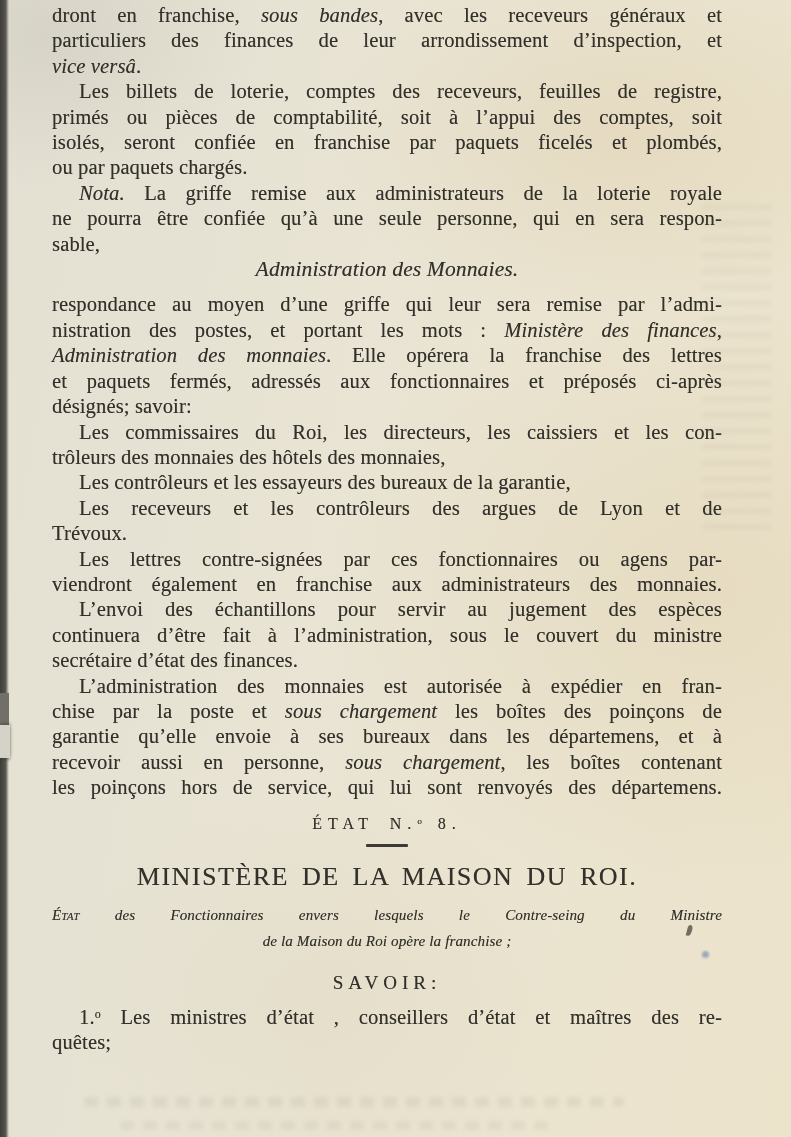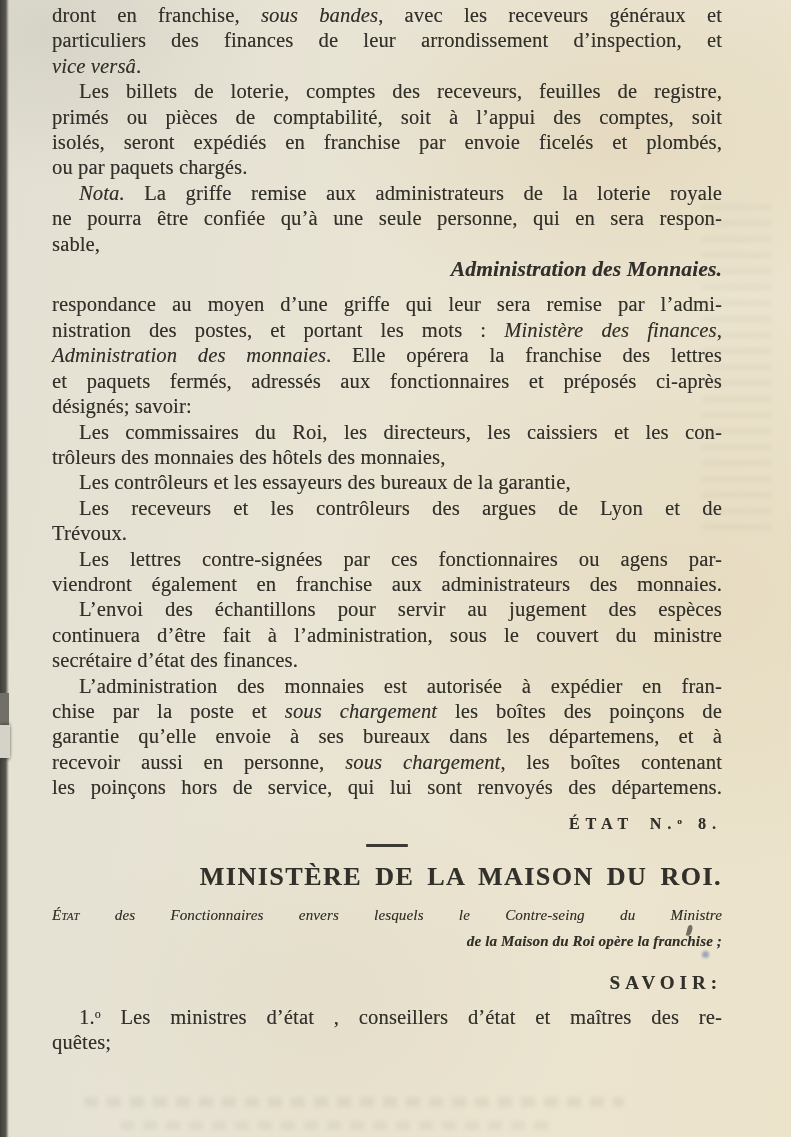--- a/index.html
+++ b/index.html
@@ -35,21 +35,21 @@
     border-radius:50% 50% 60% 0;transform:rotate(14deg);opacity:.75;}
   .blue-speck{position:absolute;left:702px;top:951px;width:7px;height:7px;border-radius:50%;
     background:rgba(95,120,170,.55);filter:blur(1px);}
 
   
   .text-col{position:absolute;left:52px;top:3px;width:670px;}
   .ln{font-size:20.5px;line-height:25.4px;letter-spacing:.15px;
       text-shadow:.2px .3px .3px rgba(45,42,35,.45);}
   .ln.just{text-align:justify;text-align-last:justify;}
   .ln.ind{text-indent:27px;}
-  .ln.ctr{text-align:right;font-weight:bold;}
+  .ln.ctr{text-align:center;}
   .it{font-style:italic;}
   .sc{font-variant:small-caps;}
   .sup{font-size:.58em;vertical-align:.5em;letter-spacing:0;}
 
   .block{margin:0;}
   .gap-a{margin-top:10px;}
   .h-italic .ln{font-style:italic;font-size:21.5px;}
   .h-etat{margin-top:8px;}
   .h-etat .ln{font-size:16px;letter-spacing:6px;word-spacing:6px;}
   .rule-wrap{margin-top:8px;height:4px;}
@@ -72,21 +72,21 @@
 
   <div class="text-col">
       <div class="block body">
         <div class="ln just"><span>dront en franchise, </span><span class="it">sous bandes</span><span>, avec les receveurs généraux et</span></div>
         <div class="ln just"><span>particuliers des finances de leur arrondissement d’inspection, et</span></div>
         <div class="ln"><span class="it">vice versâ</span><span>.</span></div>
       </div>
       <div class="block body">
         <div class="ln just ind"><span>Les billets de loterie, comptes des receveurs, feuilles de registre,</span></div>
         <div class="ln just"><span>primés ou pièces de comptabilité, soit à l’appui des comptes, soit</span></div>
-        <div class="ln just"><span>isolés, seront expédiés en franchise par envoie ficelés et plombés,</span></div>
+        <div class="ln just"><span>isolés, seront confiée en franchise par paquets ficelés et plombés,</span></div>
         <div class="ln"><span>ou par paquets chargés.</span></div>
       </div>
       <div class="block body">
         <div class="ln just ind"><span class="it">Nota.</span><span> La griffe remise aux administrateurs de la loterie royale</span></div>
         <div class="ln just"><span>ne pourra être confiée qu’à une seule personne, qui en sera respon-</span></div>
         <div class="ln"><span>sable,</span></div>
       </div>
       <div class="block h-italic">
         <div class="ln ctr"><span class="it">Administration des Monnaies.</span></div>
       </div>

